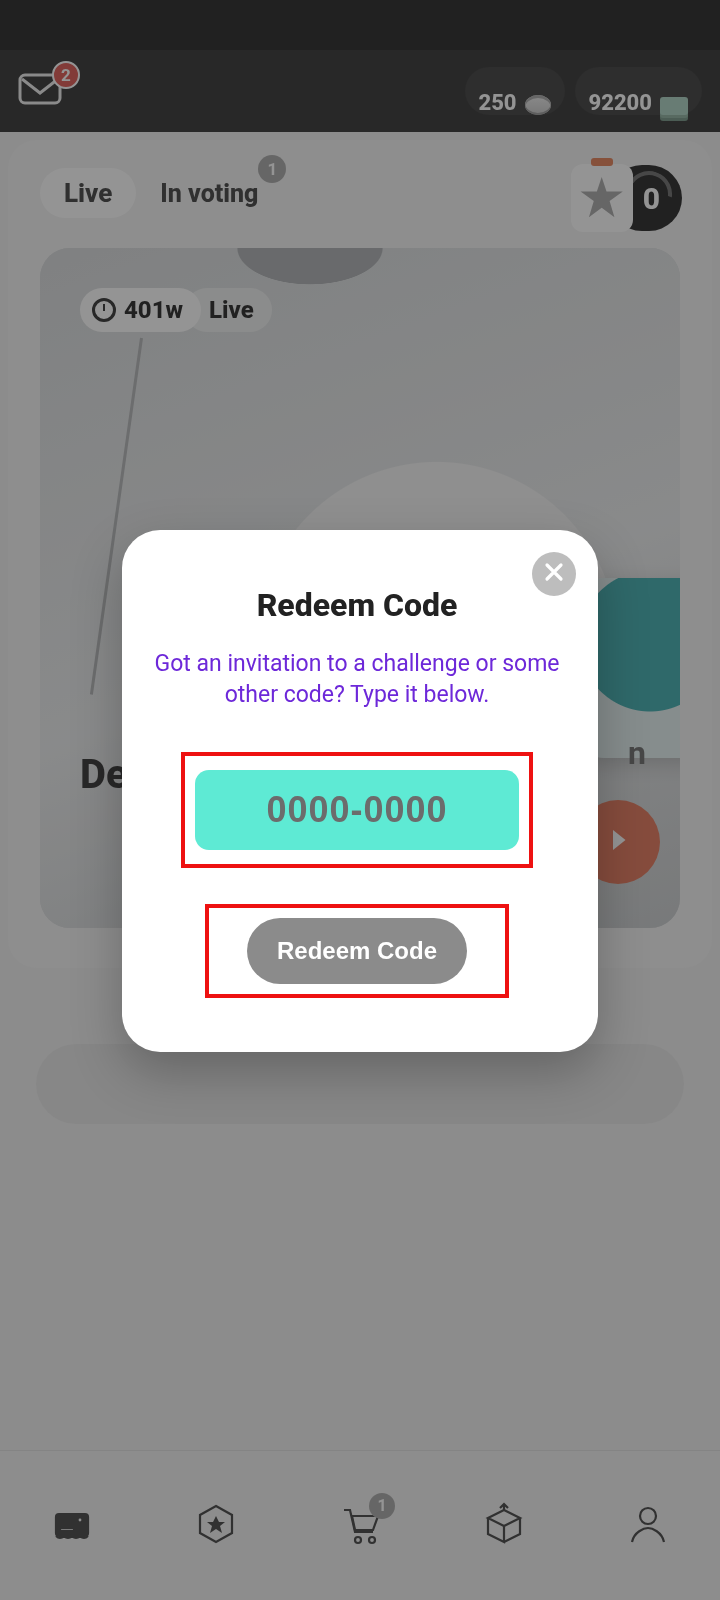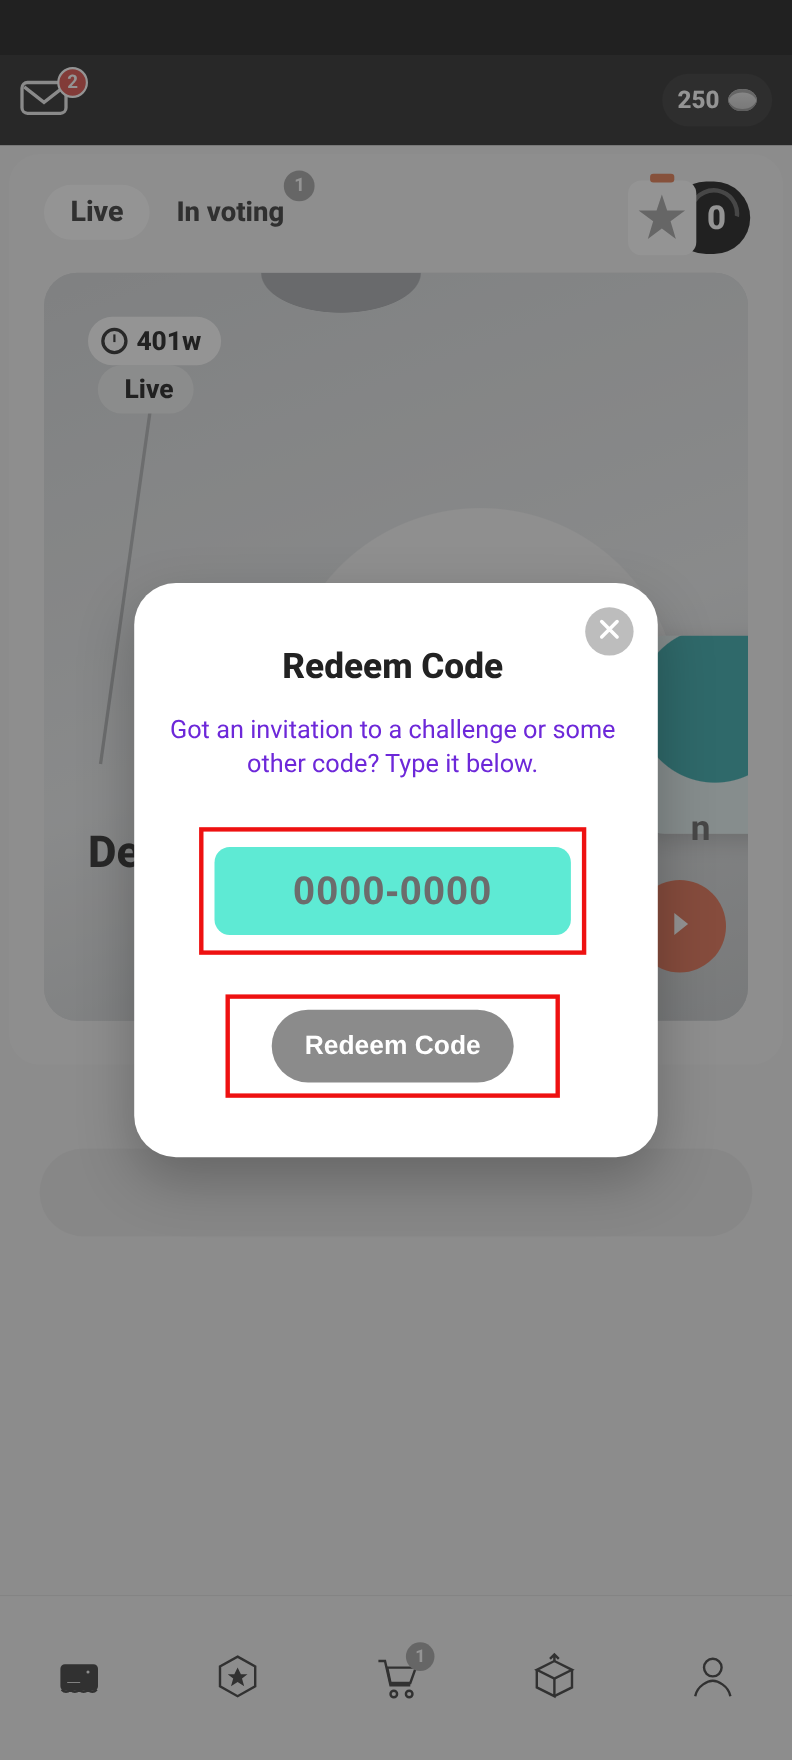--- a/index.html
+++ b/index.html
@@ -21,21 +21,21 @@
   .mail-badge {
     position: absolute; top: -10px; right: -14px;
     background: #d83a33; color: #fff; font-weight: 700;
     min-width: 28px; height: 28px; border-radius: 14px;
     display: flex; align-items: center; justify-content: center;
     font-size: 17px; border: 2px solid #fff;
   }
   .currencies { display: flex; gap: 10px; align-items: center; }
   .currency-pill {
     background: #1d1d1d; color: #fff; border-radius: 26px;
-    height: 48px; padding: 0 14px; display: flex; align-items: center;
+    height: 48px; padding: 0 14px; display: flex; align-items: flex-end;
     font-weight: 800; font-size: 22px; gap: 8px;
   }
   .coin-icon { width: 26px; height: 20px; border-radius: 50%; background: linear-gradient(#e8e8e8,#bfbfbf); box-shadow: 0 3px 0 #9a9a9a inset, 0 -2px 0 #888 inset; }
   .book-icon { width: 24px; height: 20px; background: linear-gradient(#ff5a3c 0 35%, #fff 35% 70%, #ff5a3c 70% 100%); border-radius: 3px; transform: skewY(-4deg); }
   .cash-icon { width: 28px; height: 18px; background: #9dc9b8; border-radius: 3px; box-shadow: 0 3px 0 #7aa28f, 0 6px 0 #5d8471; }
 
   
   .panel {
     margin: 8px 8px 0 8px;
     background: #f1f1f1;
@@ -105,21 +105,21 @@
   }
   .lamp {
     position:absolute; top:0; left:160px; width:220px; height:120px;
     background: radial-gradient(ellipse 120px 60px at 50% 0%, #9fa3a6 0 60%, transparent 61%);
   }
   .lamp-stem{
     position:absolute; top:90px; left:100px; width:3px; height:360px;
     background:#a6a8aa; transform: rotate(8deg); transform-origin: top;
   }
   .card-badges {
-    position: absolute; top: 40px; left: 40px; display: flex; align-items: center; flex-direction: column;
+    position: absolute; top: 40px; left: 40px; display: flex; align-items: center;
   }
   .time-badge {
     background: #fff; border-radius: 22px; height: 44px; padding: 0 18px 0 12px;
     display: flex; align-items: center; gap: 8px; font-weight: 800; font-size: 24px;
     z-index: 2;
   }
   .clock-icon {
     width: 24px; height: 24px; border: 3px solid #111; border-radius: 50%;
     position: relative;
   }
@@ -237,20 +237,24 @@
           <rect x="2" y="2" width="40" height="28" rx="5" fill="none" stroke="#e8e8e8" stroke-width="3"></rect>
           <path d="M4 6 L22 20 L40 6" fill="none" stroke="#e8e8e8" stroke-width="3"></path>
         </svg>
     </span>
     <span class="mail-badge">2</span>
   </div>
   <div class="currencies">
     <div class="currency-pill">
       <span>250</span>
       <span class="coin-icon"></span>
+    </div>
+    <div class="currency-pill">
+      <span>92200</span>
+      <span class="cash-icon"></span>
     </div>
   </div>
 </div>
 
 <div class="panel">
   <div class="tabs-row">
     <div class="tab-live">
       <span>Live</span>
     </div>
     <div class="tab-voting">

